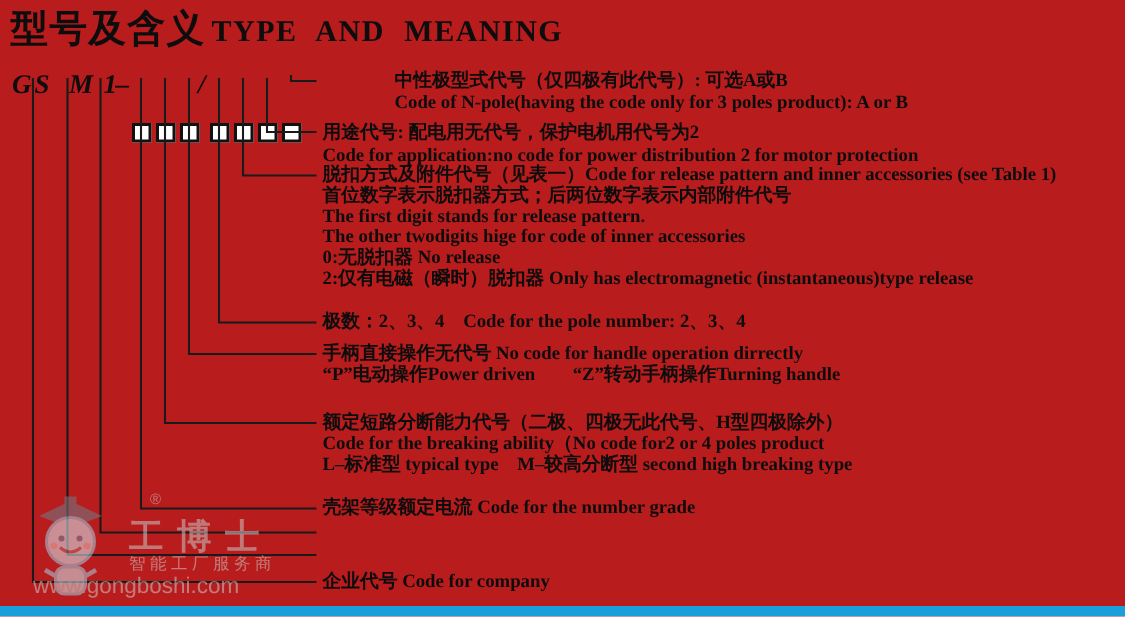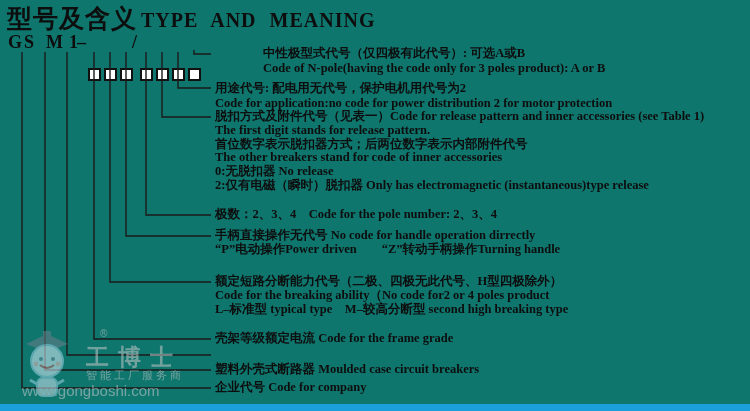--- a/index.html
+++ b/index.html
@@ -1,23 +1,23 @@
 <!DOCTYPE html>
 <html><head>
 <meta charset="utf-8">
 <style>
   html,body{margin:0;padding:0;background:#ffffff;}
-  .page{position:relative;width:750px;height:411px;background:#0f766e;overflow:hidden;
+  .page{position:relative;width:750px;height:411px;background:#b91c1c;overflow:hidden;
         font-family:"Liberation Serif","DejaVu Serif",serif;color:#0d0d0d;}
   
   .title{position:absolute;left:7px;top:2px;white-space:nowrap;font-weight:bold;}
   .title-zh{font-size:25px;letter-spacing:1px;}
   .title-en{font-size:20px;letter-spacing:1px;word-spacing:7px;margin-left:4px;}
   
-  .model-row{position:absolute;left:0;top:32px;height:22px;width:100%;}
+  .model-row{position:absolute;left:0;top:46px;height:22px;width:100%;font-style:italic;}
   .model-part{position:absolute;font-weight:bold;font-size:18px;white-space:nowrap;}
   .model-box{position:absolute;top:36px;width:13px;height:13px;border:2px solid #111;
              box-sizing:border-box;background:#fff;}
   
   .connectors{position:absolute;left:0;top:0;width:750px;height:411px;}
   
   .row{position:absolute;left:215px;}
   .line{white-space:nowrap;font-weight:bold;font-size:12.5px;line-height:13.8px;color:#0d0d0d;}
   .lh-wide .line{line-height:14.6px;}
   
@@ -77,50 +77,47 @@
     <div class="line">Code of N-pole(having the code only for 3 poles product): A or B</div>
   </div>
 
   <div class="row lh-wide" style="top:81px;">
     <div class="line">用途代号: 配电用无代号，保护电机用代号为2</div>
     <div class="line">Code for application:no code for power distribution 2 for motor protection</div>
   </div>
 
   <div class="row" style="top:110px;">
     <div class="line">脱扣方式及附件代号（见表一）Code for release pattern and inner accessories (see Table 1)</div>
+    <div class="line">首位数字表示脱扣器方式；后两位数字表示内部附件代号</div>
     <div class="line">The first digit stands for release pattern.</div>
-    <div class="line">首位数字表示脱扣器方式；后两位数字表示内部附件代号</div>
-    <div class="line">The other breakers stand for code of inner accessories</div>
+    <div class="line">The other twodigits hige for code of inner accessories</div>
     <div class="line">0:无脱扣器 No release</div>
     <div class="line">2:仅有电磁（瞬时）脱扣器  Only has electromagnetic (instantaneous)type release</div>
   </div>
 
   <div class="row" style="top:208px;">
     <div class="line">极数：2、3、4　Code for the pole number: 2、3、4</div>
   </div>
 
   <div class="row" style="top:229px;">
     <div class="line">手柄直接操作无代号 No code for handle operation dirrectly</div>
     <div class="line">“P”电动操作Power driven　　“Z”转动手柄操作Turning handle</div>
   </div>
 
   <div class="row" style="top:275px;">
     <div class="line">额定短路分断能力代号（二极、四极无此代号、H型四极除外）</div>
     <div class="line">Code for the breaking ability（No code for2 or 4 poles product</div>
     <div class="line">L–标准型 typical type　M–较高分断型 second high breaking type</div>
   </div>
 
   <div class="row" style="top:332px;">
-    <div class="line">壳架等级额定电流 Code for the frame grade</div>
+    <div class="line">壳架等级额定电流 Code for the number grade</div>
   </div>
 
 
-  <div class="row" style="top:363px;">
-    <div class="line">塑料外壳式断路器 Moulded case circuit breakers</div>
-  </div>
 
   <div class="row" style="top:381px;">
     <div class="line">企业代号 Code for company</div>
   </div>
 
   <div class="watermark">
     <svg class="wm-mascot" width="62" height="72" viewBox="0 0 62 72">
       <polygon points="10,16 31,6 52,16 31,24" fill="#6d7d88"></polygon>
       <rect x="27" y="3" width="8" height="5" fill="#6d7d88"></rect>
       <circle cx="31" cy="33" r="16" fill="#d9eef8" stroke="#9ecfe5" stroke-width="2"></circle>

